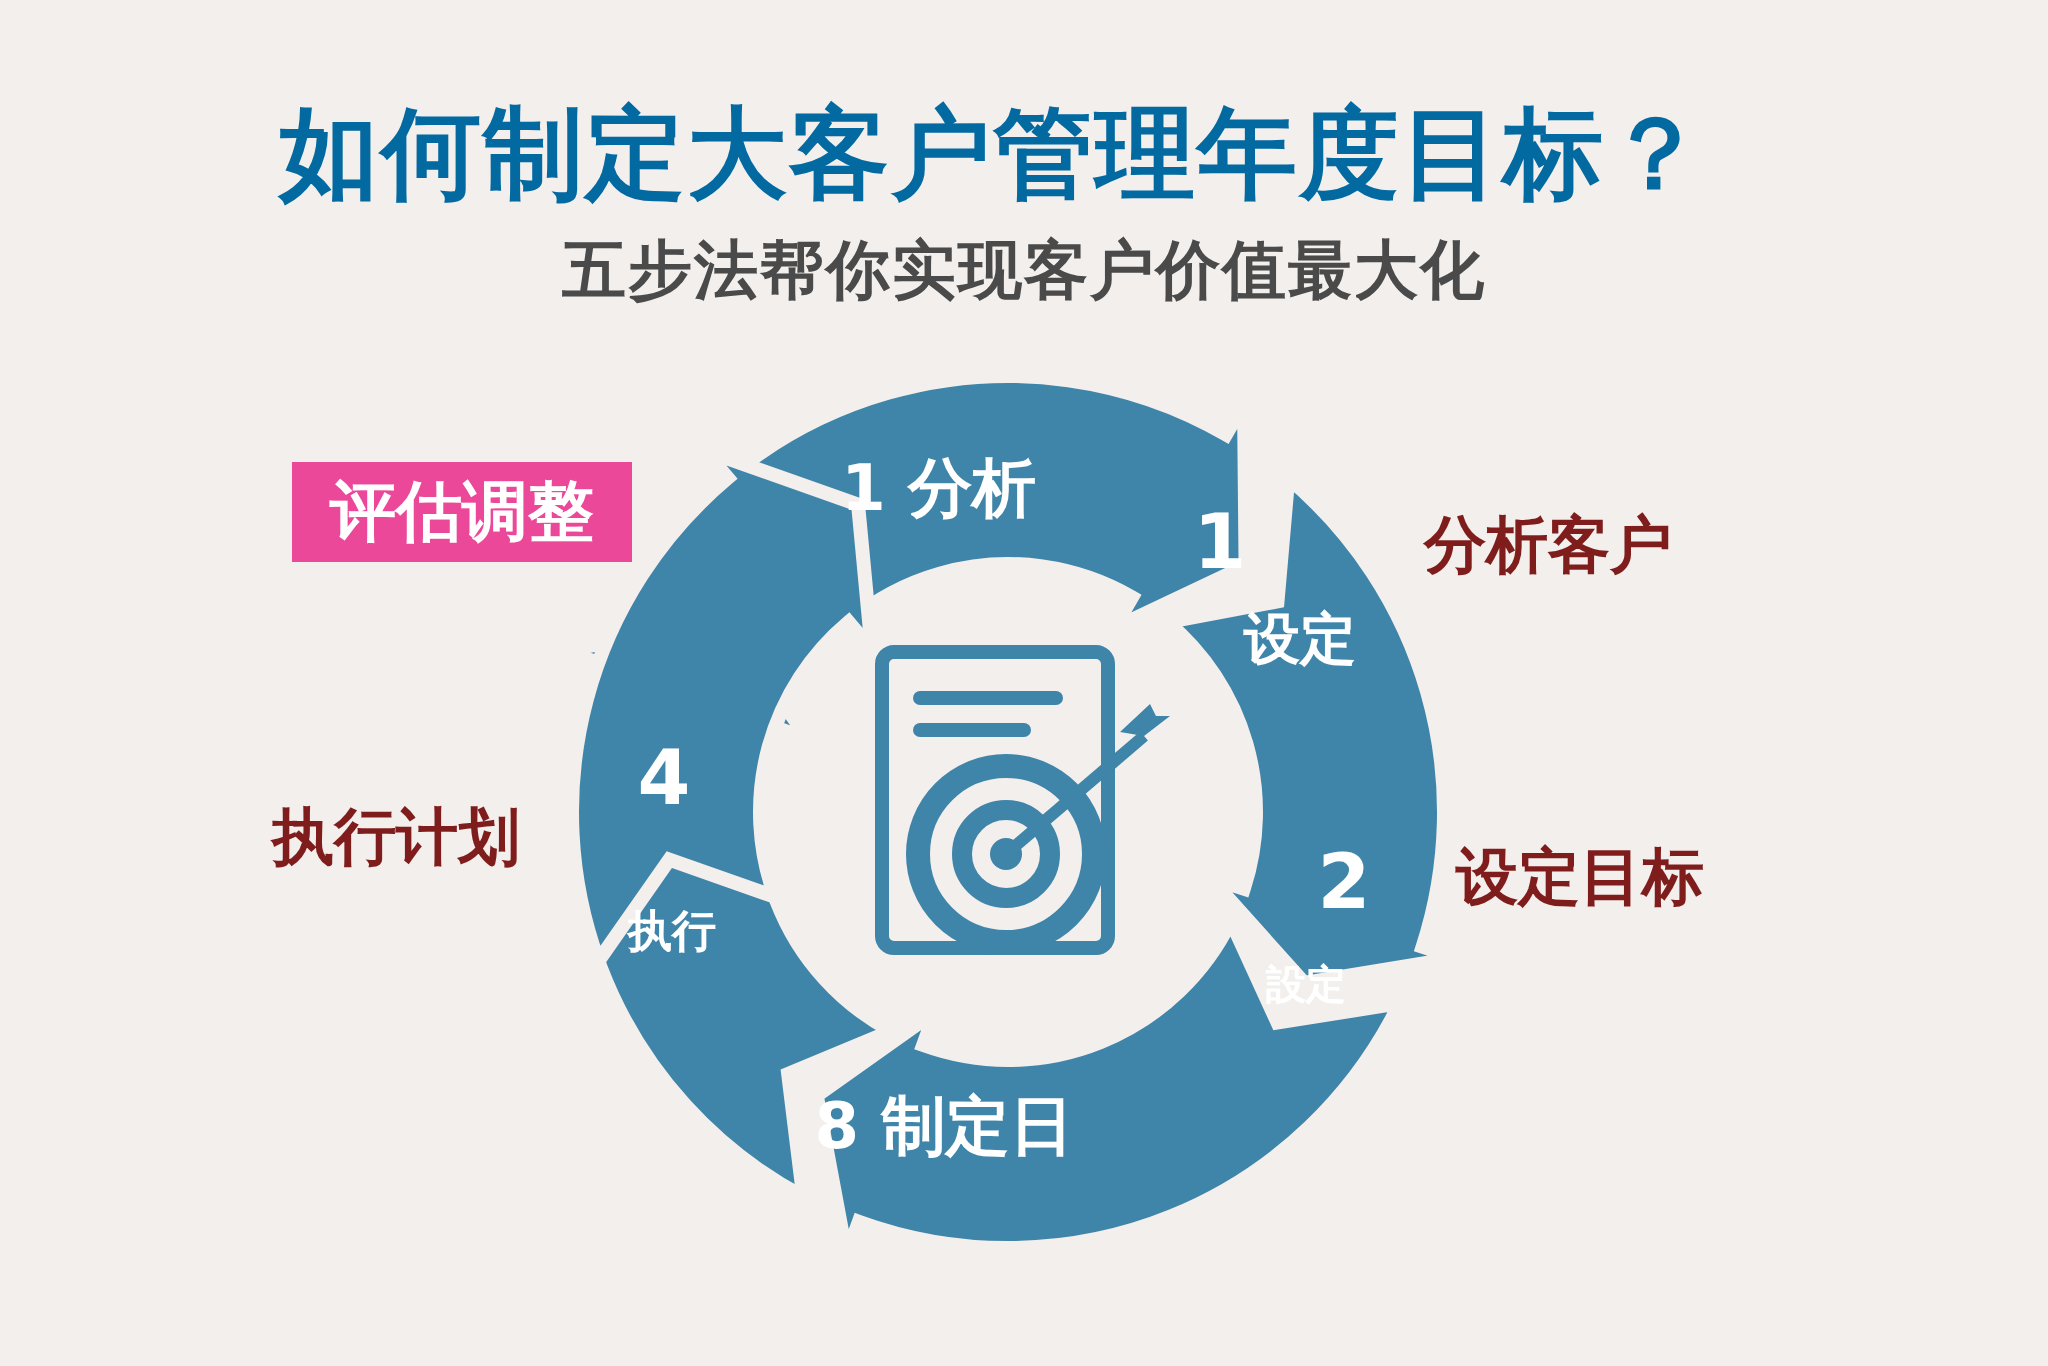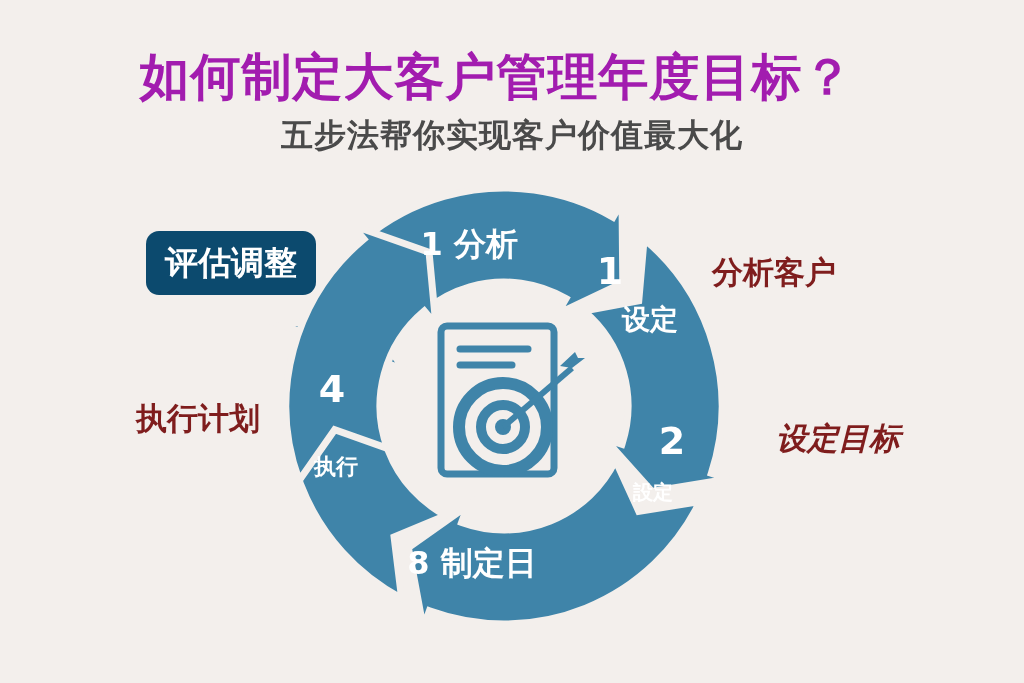--- a/index.html
+++ b/index.html
@@ -1,22 +1,22 @@
 <!DOCTYPE html>
 <html><head>
 <meta charset="utf-8">
 <style>
   html,body{margin:0;padding:0;}
   body{width:1024px;height:683px;background:#f3efec;position:relative;overflow:hidden;font-family:"DejaVu Sans","Liberation Sans",sans-serif;}
-  .title{position:absolute;left:0;width:993px;top:44px;text-align:center;font-size:50px;font-weight:bold;color:#a21caf;letter-spacing:1px;}
+  .title{position:absolute;left:0;width:993px;top:44px;text-align:center;font-size:50px;font-weight:bold;color:#0369a1;letter-spacing:1px;}
   .subtitle{position:absolute;left:0;width:1024px;top:114px;text-align:center;font-size:32px;font-weight:bold;color:#4a4a4a;letter-spacing:1px;}
   svg.ring{position:absolute;left:0;top:0;}
   .seg-label{position:absolute;color:#ffffff;font-weight:bold;text-align:center;line-height:1.15;}
   .side-label{position:absolute;color:#7f1d1d;font-size:31px;font-weight:bold;white-space:nowrap;}
-  .review-box{position:absolute;left:146px;top:231px;width:170px;height:64px;background:#0c4a6e;border-radius:13px;color:#ffffff;font-size:33px;font-weight:bold;display:flex;align-items:center;justify-content:center;}
+  .review-box{position:absolute;left:146px;top:231px;width:170px;height:50px;background:#ec4899;border-radius:0;color:#ffffff;font-size:33px;font-weight:bold;display:flex;align-items:center;justify-content:center;}
 </style>
 </head>
 <body>
 
 <div class="title">如何制定大客户管理年度目标？</div>
 <div class="subtitle">五步法帮你实现客户价值最大化</div>
 
 <svg class="ring" width="1024" height="683" viewBox="0 0 1024 683">
   <g id="segments" fill="#3f84a9" stroke="#f3efec" stroke-width="7" stroke-linejoin="miter">
       <path d="M311.51742475675394,303.65519931267573 A218,218,0 0,1 613,217.20646197499238 L622,201.61800470687248 L622.7865813484885,282.9928941420907 L557,314.2013071988495 L566,298.6128499307296 A124,124,0 0,0 394.51449848549305,347.7855262145495 L373.0064002266548,296.08331874360175 Z"></path>
@@ -47,14 +47,14 @@
 
 <div class="seg-label" style="left:652px;top:420px;width:40px;font-size:38px;">2</div>
 <div class="seg-label" style="left:608px;top:481px;width:90px;font-size:20px;">設定</div>
 
 <div class="seg-label" style="left:392px;top:545px;width:160px;font-size:32px;">8 制定日</div>
 
 <div class="seg-label" style="left:312px;top:368px;width:40px;font-size:38px;">4</div>
 <div class="seg-label" style="left:296px;top:454px;width:80px;font-size:22px;">执行</div>
 
 <div class="side-label" style="left:712px;top:252px;">分析客户</div>
-<div class="side-label" style="left:776px;top:418px;font-style:italic;">设定目标</div>
+<div class="side-label" style="left:728px;top:418px;">设定目标</div>
 <div class="side-label" style="left:136px;top:398px;">执行计划</div>
 
 </body></html>

